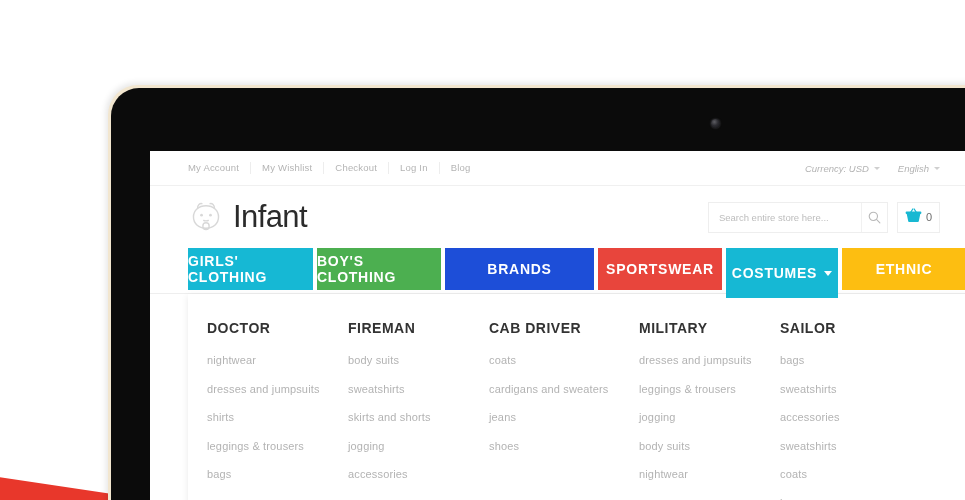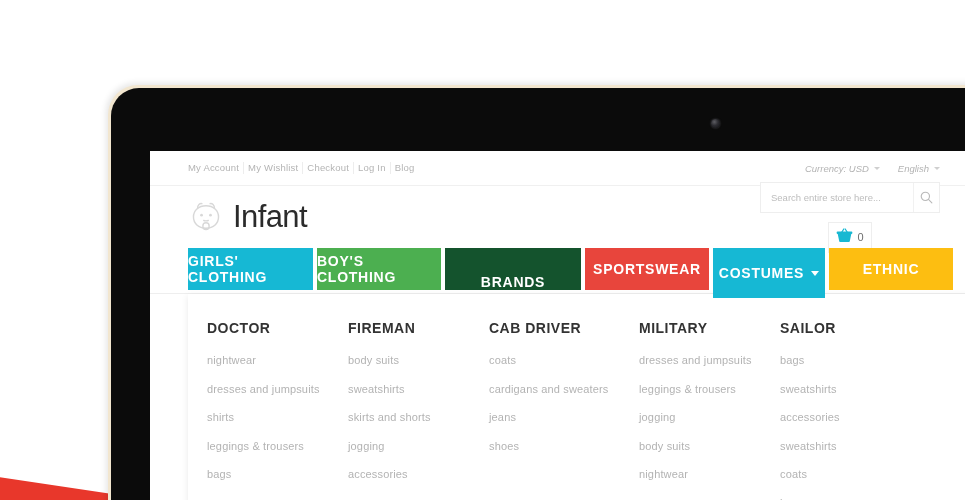--- a/index.html
+++ b/index.html
@@ -51,21 +51,21 @@
   .screen-inner{position:absolute;left:0;top:0;width:820px;height:420px;}
 
   
   .topbar{
     height:34px;display:flex;align-items:center;justify-content:space-between;
     padding:0 0 0 38px;border-bottom:1px solid #f0f0f0;
   }
   .toplinks{display:flex;align-items:center;}
   .toplinks a{
     color:#b4b4b4;font-size:9.5px;text-decoration:none;letter-spacing:.2px;
-    padding:0 4px;border-right:1px solid #ededed;line-height:12px;white-space:nowrap;
+    padding:0 11px;border-right:1px solid #ededed;line-height:12px;white-space:nowrap;
   }
   .toplinks a:first-child{padding-left:0;}
   .toplinks a:last-child{border-right:none;}
   .topright{display:flex;align-items:center;padding-right:30px;}
   .topright .sel{
     color:#b4b4b4;font-size:9.5px;margin-left:18px;display:flex;align-items:center;gap:5px;
     cursor:pointer;white-space:nowrap;font-style:italic;
   }
   .caret{
     width:0;height:0;border-left:3px solid transparent;border-right:3px solid transparent;
@@ -75,21 +75,21 @@
   
   .brandrow{
     height:62px;display:flex;align-items:center;justify-content:space-between;
     padding:0 30px 0 38px;
   }
   .brand{display:flex;align-items:center;gap:9px;}
   .brand .logo{width:36px;height:34px;display:block;}
   .brand .name{
     font-size:31px;color:#2b2b2b;letter-spacing:-.6px;font-weight:400;line-height:34px;
   }
-  .searchwrap{display:flex;align-items:center;gap:9px;flex-direction:column;}
+  .searchwrap{display:flex;align-items:center;gap:9px;}
   .searchbox{
     width:180px;height:31px;border:1px solid #eeeeee;background:#fff;
     display:flex;align-items:center;box-sizing:border-box;
   }
   .searchbox input{
     flex:1;border:none;outline:none;background:transparent;
     font-family:"Liberation Sans", sans-serif;font-size:9.5px;color:#9a9a9a;
     padding:0 10px;height:100%;
   }
   .searchbox input::placeholder{color:#bdbdbd;}
@@ -215,21 +215,21 @@
           </div>
 
           <div class="navwrap">
             <div class="nav">
               <div class="navitem" style="background: rgb(22, 184, 212); width: 125px;">
                 <span>GIRLS' CLOTHING</span>
               </div>
               <div class="navitem" style="background: rgb(76, 175, 80); width: 124px;">
                 <span>BOY'S CLOTHING</span>
               </div>
-              <div class="navitem" style="background: #14532d; width: 136px; align-items: flex-end;">
+              <div class="navitem" style="background: #1d4ed8; width: 149px;">
                 <span>BRANDS</span>
               </div>
               <div class="navitem" style="background: rgb(232, 69, 60); width: 124px;">
                 <span>SPORTSWEAR</span>
               </div>
               <div class="navitem active" style="background: rgb(22, 184, 212); width: 112px;">
                 <span>COSTUMES</span>
                 <span class="navcaret"></span>
               </div>
               <div class="navitem" style="background: rgb(253, 190, 17); width: 124px;">

